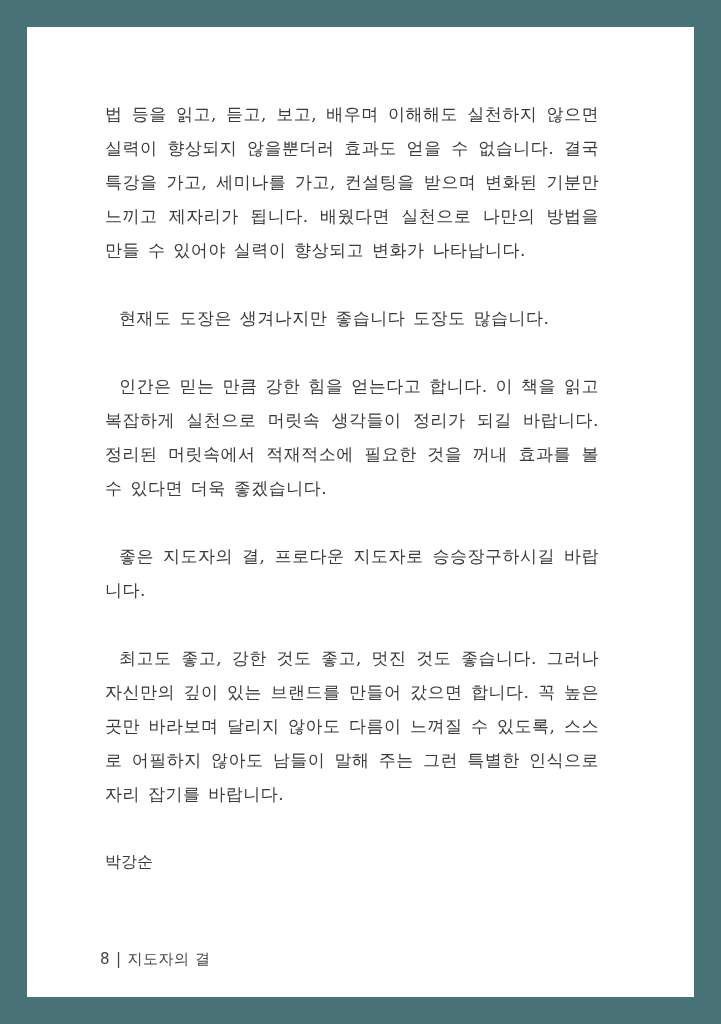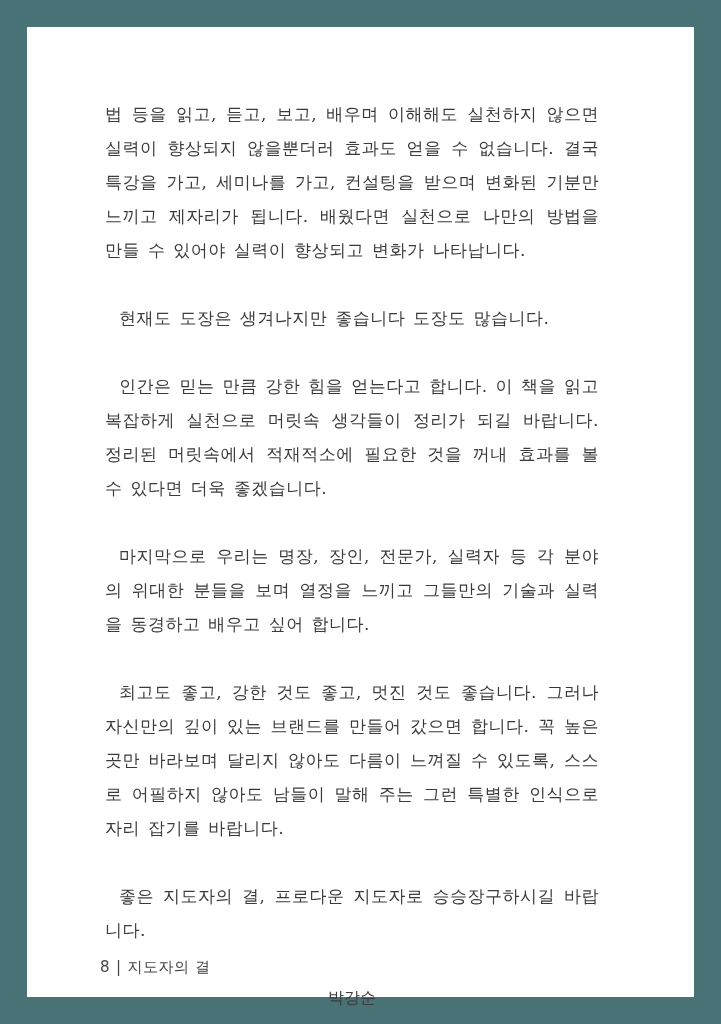--- a/index.html
+++ b/index.html
@@ -35,46 +35,45 @@
     margin-bottom: 34px;
   }
   .body-text p.indent { text-indent: 14px; }
 
   .signature {
     margin-top: 20px;
     font-family: "DejaVu Sans", sans-serif;
     font-size: 16px;
     line-height: 34px;
     color: var(--ink);
-    text-align: center;
+    text-align: left;
   }
 
   .footer {
     position: absolute;
-    left: 73px; bottom: 20px;
+    left: 73px; bottom: 28px;
     font-family: "DejaVu Sans", sans-serif;
     font-size: 15px;
     color: var(--ink-soft);
     letter-spacing: 0.5px;
   }
   .footer .sep { margin: 0 6px; color: var(--ink-soft); }
 </style>
 </head>
 <body>
 
 <div class="frame">
   <div class="page">
 
     <div class="body-text">
       <p>법 등을 읽고, 듣고, 보고, 배우며 이해해도 실천하지 않으면 실력이 향상되지 않을뿐더러 효과도 얻을 수 없습니다. 결국 특강을 가고, 세미나를 가고, 컨설팅을 받으며 변화된 기분만 느끼고 제자리가 됩니다. 배웠다면 실천으로 나만의 방법을 만들 수 있어야 실력이 향상되고 변화가 나타납니다.</p>
       <p class="indent">현재도 도장은 생겨나지만 좋습니다 도장도 많습니다.</p>
       <p class="indent">인간은 믿는 만큼 강한 힘을 얻는다고 합니다. 이 책을 읽고 복잡하게 실천으로 머릿속 생각들이 정리가 되길 바랍니다. 정리된 머릿속에서 적재적소에 필요한 것을 꺼내 효과를 볼 수 있다면 더욱 좋겠습니다.</p>
-      <p class="indent">마지막으로 우리는 명장, 장인, 전문가, 실력자 등 각 분야의 위대한 분들을 보며 열정을 느끼고 그들만의 기술과 실력을 동경하고 배우고 싶어 합니다.</p>
+      <p class="indent">좋은 지도자의 결, 프로다운 지도자로 승승장구하시길 바랍니다.</p>
       <p class="indent">최고도 좋고, 강한 것도 좋고, 멋진 것도 좋습니다. 그러나 자신만의 깊이 있는 브랜드를 만들어 갔으면 합니다. 꼭 높은 곳만 바라보며 달리지 않아도 다름이 느껴질 수 있도록, 스스로 어필하지 않아도 남들이 말해 주는 그런 특별한 인식으로 자리 잡기를 바랍니다.</p>
-      <p class="indent">좋은 지도자의 결, 프로다운 지도자로 승승장구하시길 바랍니다.</p>
     </div>
 
     <div class="signature">박강순</div>
 
     <div class="footer">
       <span>8</span><span class="sep">|</span><span>지도자의 결</span>
     </div>
 
   </div>
 </div>

